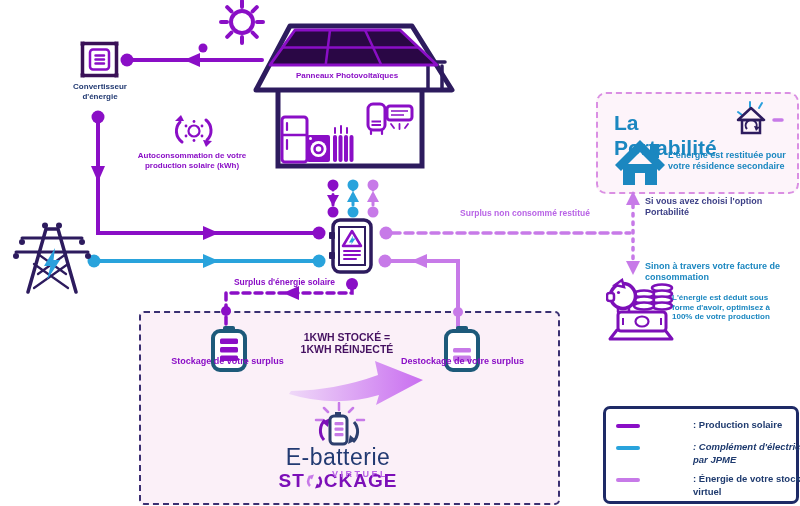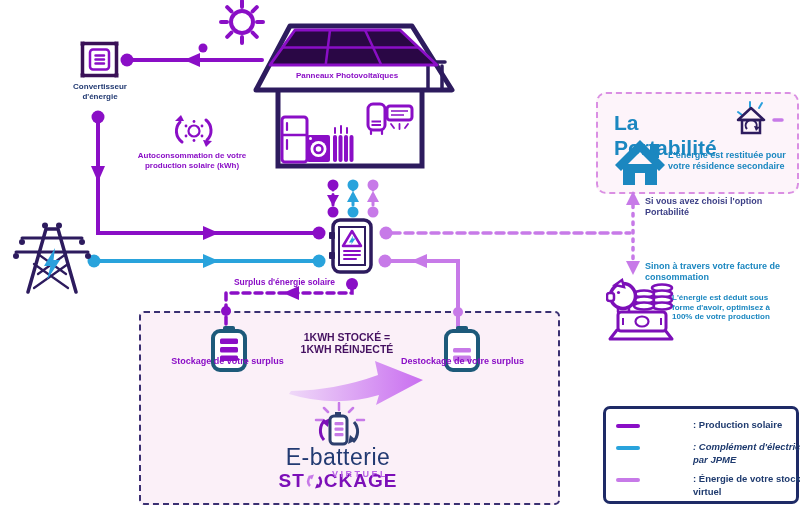--- a/index.html
+++ b/index.html
@@ -317,20 +317,21 @@
     </g>
   </svg>
 
   <div class="abs lay3 txt navy" style="left:55px;top:82px;width:90px;font-size:8px;">Convertisseur d'énergie</div>
 
   <div class="abs lay3 txt purple" style="left:122px;top:151px;width:140px;font-size:8px;">Autoconsommation de votre production solaire (kWh)</div>
 
   <div class="abs lay3 txt purple" style="left:277px;top:71px;width:140px;font-size:8px;">Panneaux Photovoltaïques</div>
 
 
+  <div class="abs lay3 txt violet" style="left:430px;top:208px;width:190px;font-size:8.5px;">Surplus non consommé restitué</div>
 
   <div class="abs lay3 txt purple" style="left:217px;top:277px;width:135px;font-size:8.5px;">Surplus d'énergie solaire</div>
 
   <div class="abs lay3 txt blue left" style="left:614px;top:110px;width:130px;font-size:21px;font-weight:800;">La Portabilité</div>
 
   <div class="abs lay3 txt blue left" style="left:668px;top:150px;width:122px;font-size:9px;">L'énergie est restituée pour votre résidence secondaire</div>
 
   <div class="abs lay3 txt slate left" style="left:645px;top:196px;width:125px;font-size:9px;">Si vous avez choisi l'option Portabilité</div>
 
   <div class="abs lay3 txt blue left" style="left:645px;top:261px;width:160px;font-size:9px;">Sinon à travers votre facture de consommation</div>

